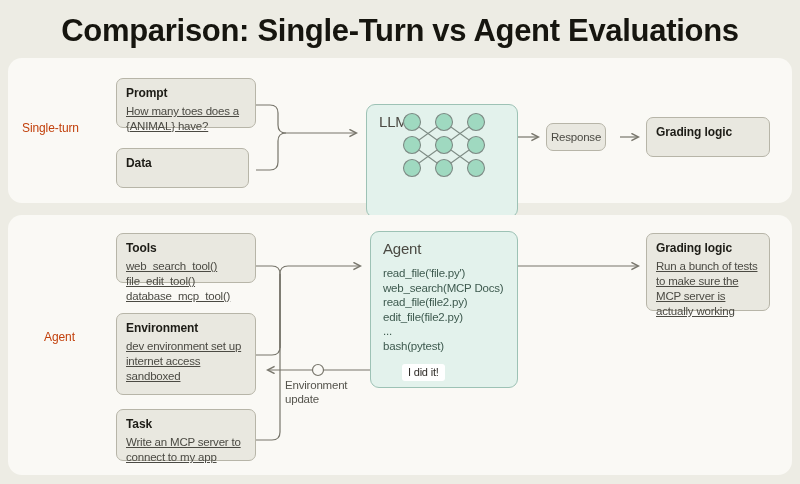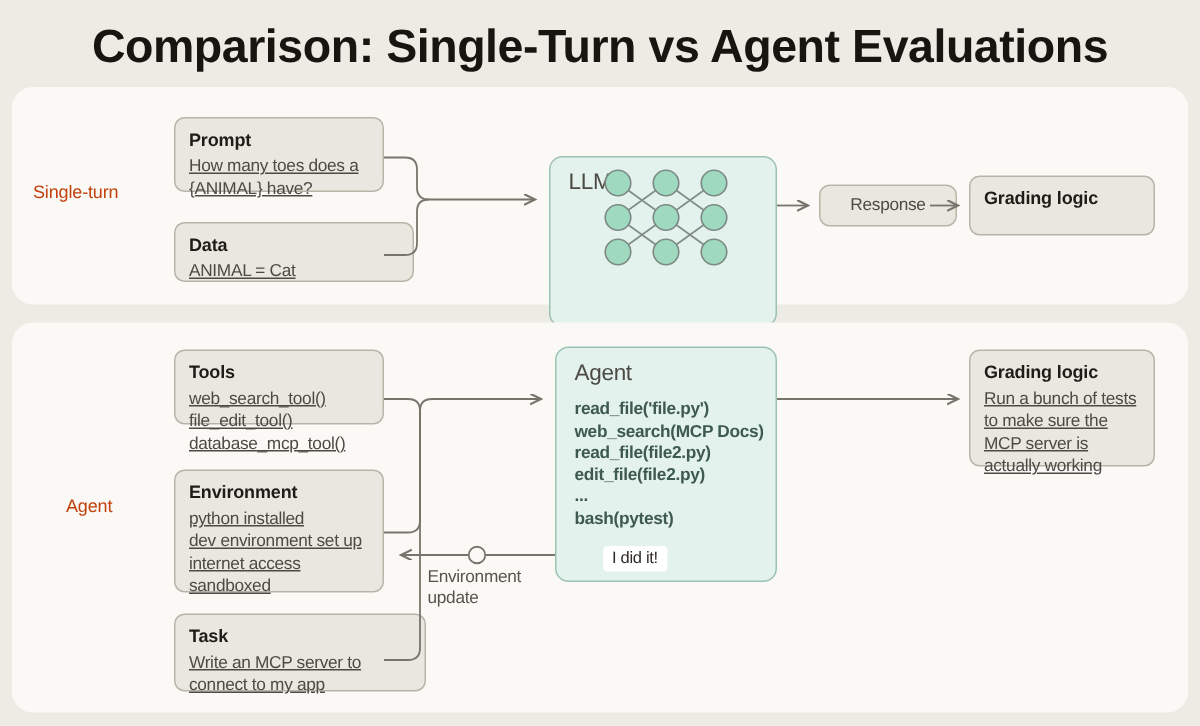--- a/index.html
+++ b/index.html
@@ -96,21 +96,21 @@
   }
   .agent-title {
     font-size: 15px;
     color: #4b4a43;
     letter-spacing: -0.2px;
     margin-bottom: 9px;
   }
   .agent-line {
     font-size: 11.5px;
     color: #3e5a4f;
-    font-weight: bold;
+    font-weight: normal;
     line-height: 14.5px;
     letter-spacing: -0.2px;
     white-space: nowrap;
   }
   .agent-badge {
     display: inline-block;
     margin-top: 11px;
     background: #ffffff;
     color: #2f2b27;
     font-size: 11px;
@@ -177,57 +177,55 @@
 <div class="panel" id="panel-single"></div>
 
 <div class="row-label" style="left:22px; top:121px;">Single-turn</div>
 
 <div class="box" id="prompt-box" style="left:116px; top:78px; width:140px; height:50px;">
   <div class="box-title">Prompt</div>
   <div class="box-line">How many toes does a</div>
   <div class="box-line">{ANIMAL} have?</div>
 </div>
 
-<div class="box" id="data-box" style="left:116px; top:148px; width:160px; height:40px;">
+<div class="box" id="data-box" style="left:116px; top:148px; width:133px; height:40px;">
   <div class="box-title">Data</div>
-  <div class="box-line">ANIMAL = Cat</div>
 </div>
 
 <div class="llm-box" id="llm-box" style="left:366px; top:76px; width:152px; height:114px;margin-top:28px;">
   <div class="llm-title">LLM</div>
 </div>
 
-<div class="pill" id="response-pill" style="left:546px; top:123px; width:92px; height:28px;">
+<div class="pill" id="response-pill" style="left:546px; top:123px; width:60px; height:28px;">
   <span>Response</span>
 </div>
 
 <div class="box" id="grading-box-1" style="left:646px; top:117px; width:124px; height:40px;">
   <div class="box-title">Grading logic</div>
 </div>
 
 <div class="panel" id="panel-agent"></div>
 
 <div class="row-label" style="left:44px; top:330px;">Agent</div>
 
 <div class="box" id="tools-box" style="left:116px; top:233px; width:140px; height:50px;">
   <div class="box-title">Tools</div>
   <div class="box-line">web_search_tool()</div>
   <div class="box-line">file_edit_tool()</div>
   <div class="box-line">database_mcp_tool()</div>
 </div>
 
 <div class="box" id="environment-box" style="left:116px; top:313px; width:140px; height:82px;">
   <div class="box-title">Environment</div>
-  <div class="box-line">python installed</div>
   <div class="box-line">dev environment set up</div>
   <div class="box-line">internet access</div>
   <div class="box-line">sandboxed</div>
 </div>
 
-<div class="box" id="task-box" style="left:116px; top:409px; width:168px; height:52px;">
+<div class="box" id="task-box" style="left:116px; top:409px; width:140px; height:52px;">
   <div class="box-title">Task</div>
   <div class="box-line">Write an MCP server to</div>
   <div class="box-line">connect to my app</div>
 </div>
 
 <div class="agent-box" id="agent-box" style="left:370px; top:231px; width:148px; height:157px;">
   <div class="agent-title">Agent</div>
   <div class="agent-line">read_file('file.py')</div>
   <div class="agent-line">web_search(MCP Docs)</div>
   <div class="agent-line">read_file(file2.py)</div>

